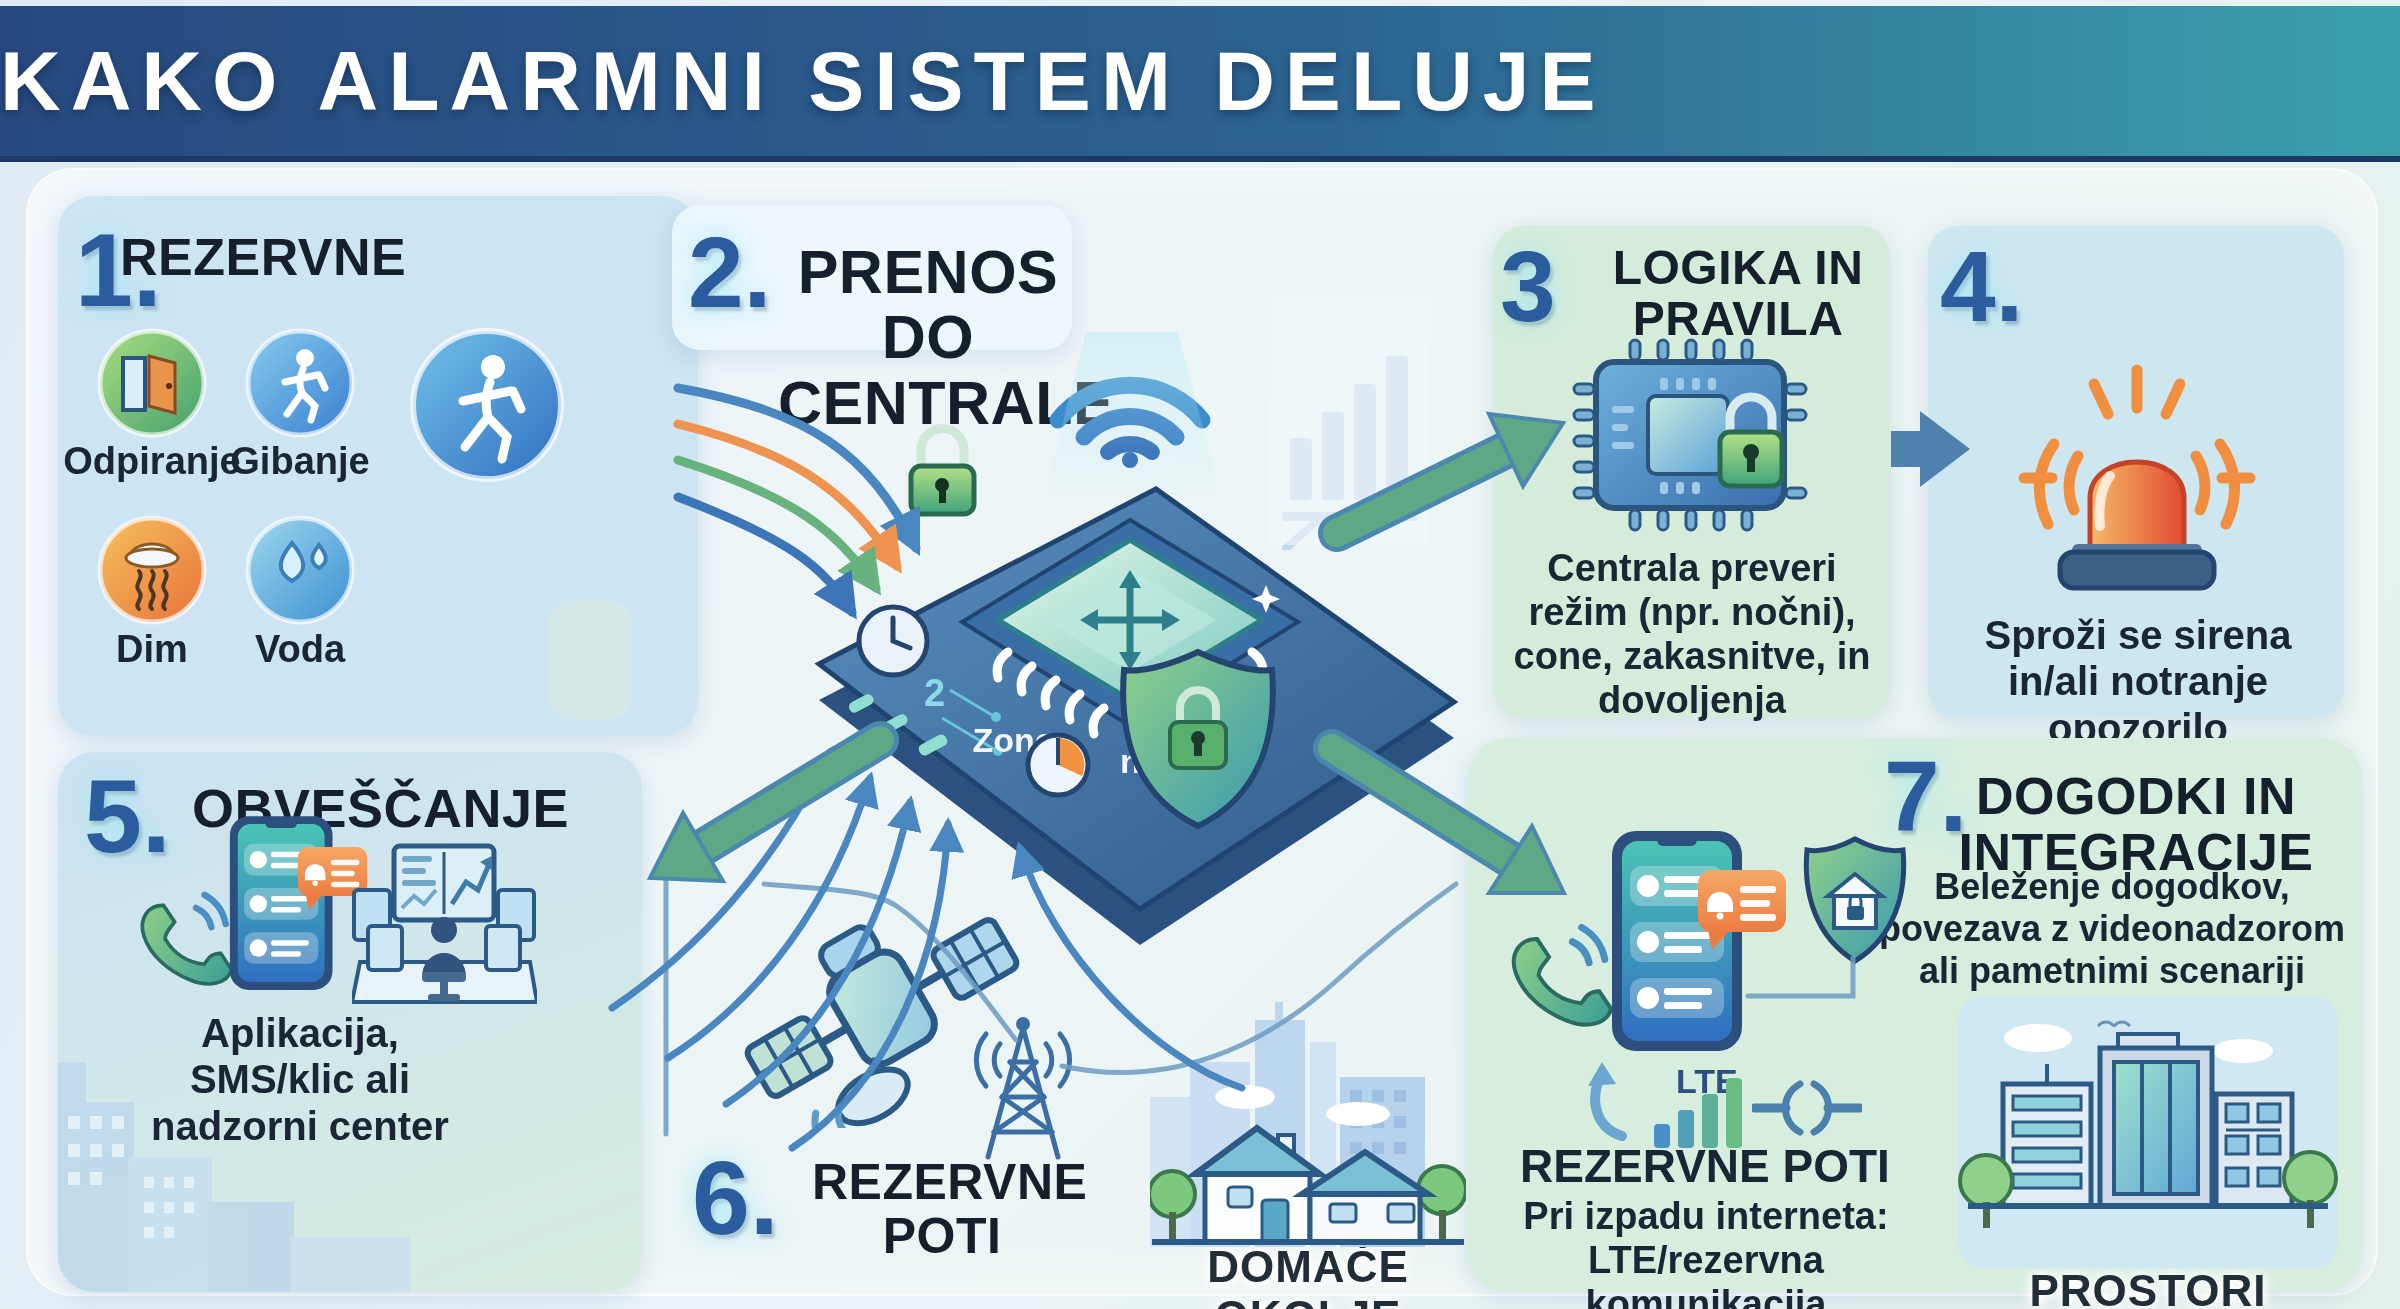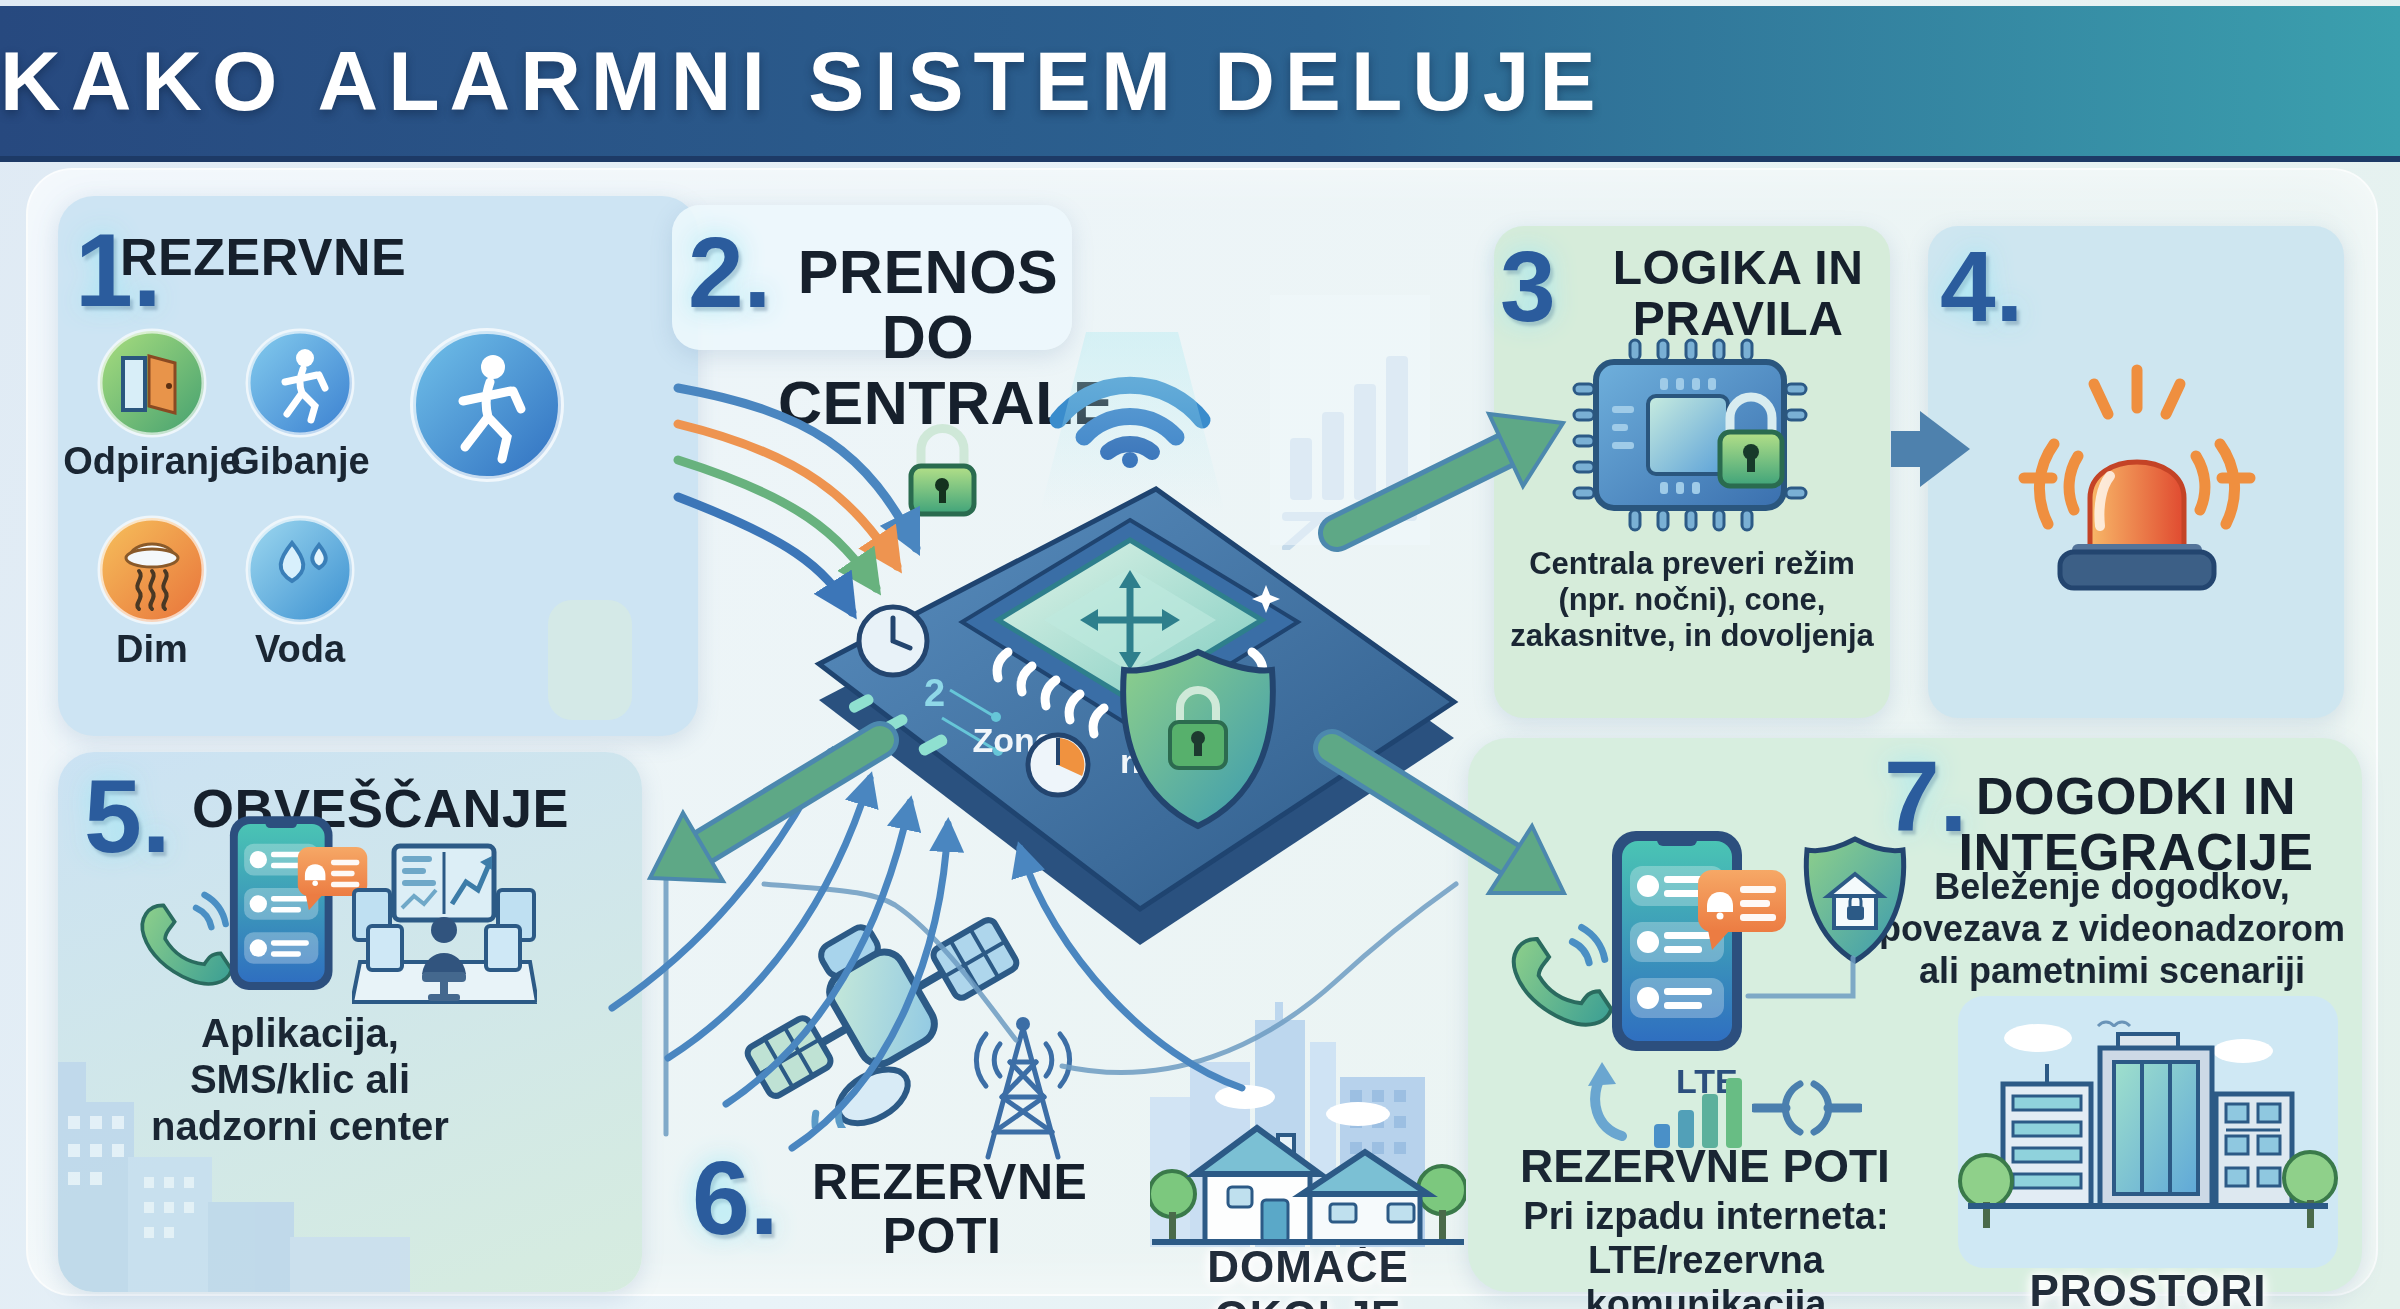--- a/index.html
+++ b/index.html
@@ -222,41 +222,42 @@
     <rect x="88" y="146" width="8" height="12" rx="3"></rect>
         <rect x="104" y="146" width="8" height="12" rx="3"></rect>
         <rect x="120" y="146" width="8" height="12" rx="3"></rect>
       </g>
     <rect x="76" y="60" width="80" height="78" rx="8" fill="url(#gChipScreen)" stroke="#2a567e" stroke-width="4"></rect>
     <path d="M158 96 v-14 a21 21 0 0 1 42 0 v14" stroke="#d8ecf0" stroke-width="9" fill="none"></path>
     <rect x="148" y="96" width="62" height="54" rx="10" fill="url(#gLock)" stroke="#2a6b4f" stroke-width="5"></rect>
     <circle cx="179" cy="116" r="8" fill="#173a2a"></circle>
       <rect x="175" y="118" width="8" height="18" fill="#173a2a"></rect>
   </svg>
-  <div class="desc" style="left:1508px;top:546px;width:368px;font-size:31px;">Centrala preveri režim (npr. nočni), cone, zakasnitve, in dovoljenja</div>
+  <div class="desc" style="left:1508px;top:546px;width:368px;font-size:38px;">Centrala preveri režim (npr. nočni), cone, zakasnitve, in dovoljenja</div>
 
   <div id="panel4" class="panel"></div>
   <div class="num" style="left:1940px;top:236px;font-size:100px;">4.</div>
   <svg class="abs icon" style="left:2002px;top:356px" width="270" height="250" viewBox="0 0 270 250">
     <g stroke="#ef8f3f" stroke-width="11" stroke-linecap="round" fill="none">
       <path d="M135 14 V52"></path>
         <path d="M92 28 L106 58"></path>
         <path d="M178 28 L164 58"></path>
       <path d="M52 88 C36 110,32 140,46 168"></path>
         <path d="M76 100 C66 116,64 136,72 154"></path>
       <path d="M218 88 C234 110,238 140,224 168"></path>
         <path d="M194 100 C204 116,206 136,198 154"></path>
       <path d="M22 122 H50"></path>
         <path d="M220 122 H248"></path>
     </g>
     <path d="M88 196 V142 C88 94,182 94,182 142 V196 Z" fill="url(#gSiren)" stroke="#c44326" stroke-width="5"></path>
     <path d="M108 120 C99 131,96 151,98 170" stroke="#ffffff" stroke-width="10" opacity=".75" stroke-linecap="round" fill="none"></path>
     <rect x="70" y="188" width="130" height="12" rx="6" fill="#54749a"></rect>
     <rect x="58" y="196" width="154" height="36" rx="14" fill="#3c5f86" stroke="#23456f" stroke-width="5"></rect>
   </svg>
+  <div class="desc" style="left:1948px;top:612px;width:380px;font-size:40px;">Sproži se sirena in/ali notranje opozorilo</div>
 
   <div id="panel5" class="panel">
     <svg style="position:absolute;left:0;bottom:0" width="584" height="260" viewBox="0 0 584 260" opacity=".8">
       <g fill="#bcd6ec">
         <rect x="0" y="30" width="28" height="230"></rect>
           <rect x="0" y="70" width="76" height="190"></rect>
         <rect x="70" y="125" width="84" height="135" fill="#c6def0"></rect>
           <rect x="150" y="170" width="86" height="90"></rect>
         <rect x="232" y="205" width="120" height="55" fill="#cadef0"></rect>
       </g>

